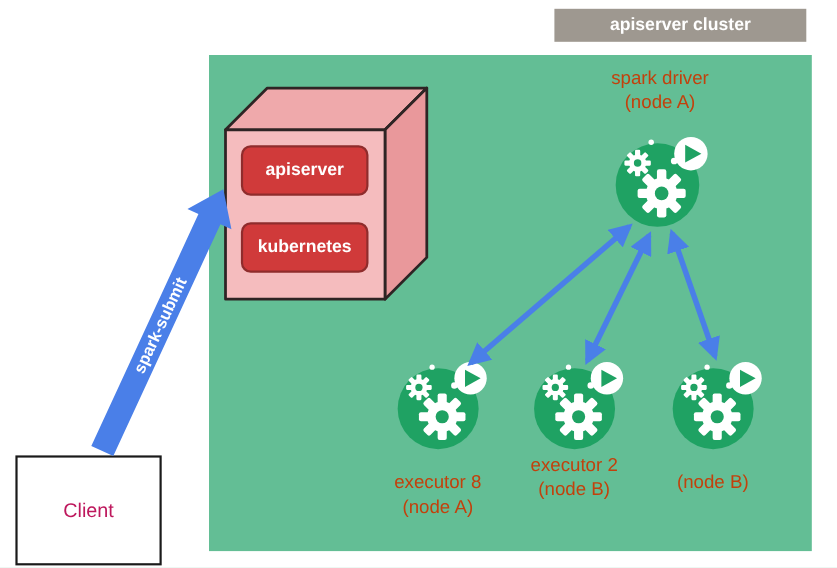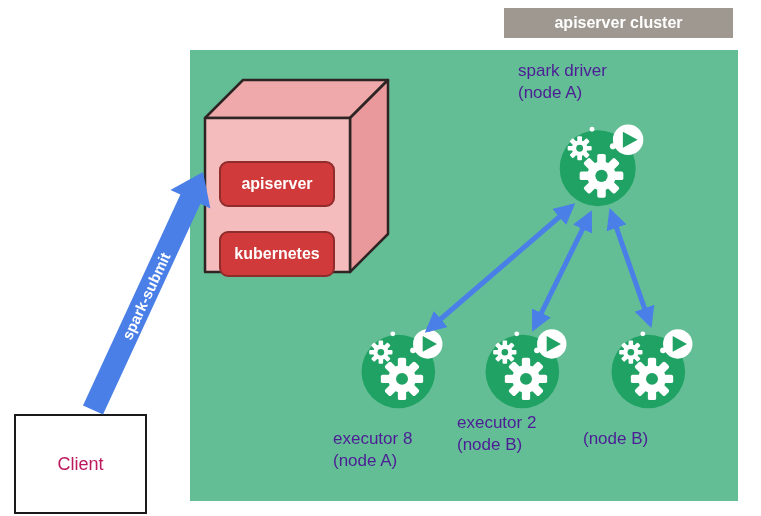--- a/index.html
+++ b/index.html
@@ -16,29 +16,29 @@
     background:#9E9890;color:#ffffff;font-weight:bold;font-size:16px;
     display:flex;align-items:center;justify-content:center;z-index:2;
   }
   svg.layer{position:absolute;left:0;top:0;pointer-events:none;}
   #box-layer{z-index:1;}
   #arrows-layer{z-index:3;}
   .redbox{
     position:absolute;width:116px;height:46px;box-sizing:border-box;
     background:#D03A3A;border:2px solid #8F2C2C;border-radius:9px;
     color:#fff;font-weight:bold;font-size:16px;
-    display:flex;align-items:center;justify-content:center;z-index:2;margin-top:29px;
+    display:flex;align-items:center;justify-content:center;z-index:2;
   }
   #apiserver-box{left:219px;top:132px;}
   #scheduler-box{left:219px;top:202px;}
   .pod{position:absolute;z-index:2;}
   .pod svg{display:block;}
   .caption{
-    position:absolute;z-index:2;
-    font-size:17px;line-height:22px;color:#4c1d95;
+    position:absolute;z-index:2;text-align:center;
+    font-size:17px;line-height:22px;color:#c2410c;
   }
   #driver-caption{left:518px;top:60px;width:164px;}
   #exec1-caption{left:333px;top:428px;width:130px;}
   #exec2-caption{left:457px;top:412px;width:130px;}
   #exec3-caption{left:583px;top:428px;width:130px;}
   .client-box{
     position:absolute;left:14px;top:414px;width:133px;height:100px;
     box-sizing:border-box;background:#fff;border:2px solid #1a1a1a;
     display:flex;align-items:center;justify-content:center;
     font-size:18px;color:#be185d;z-index:2;

